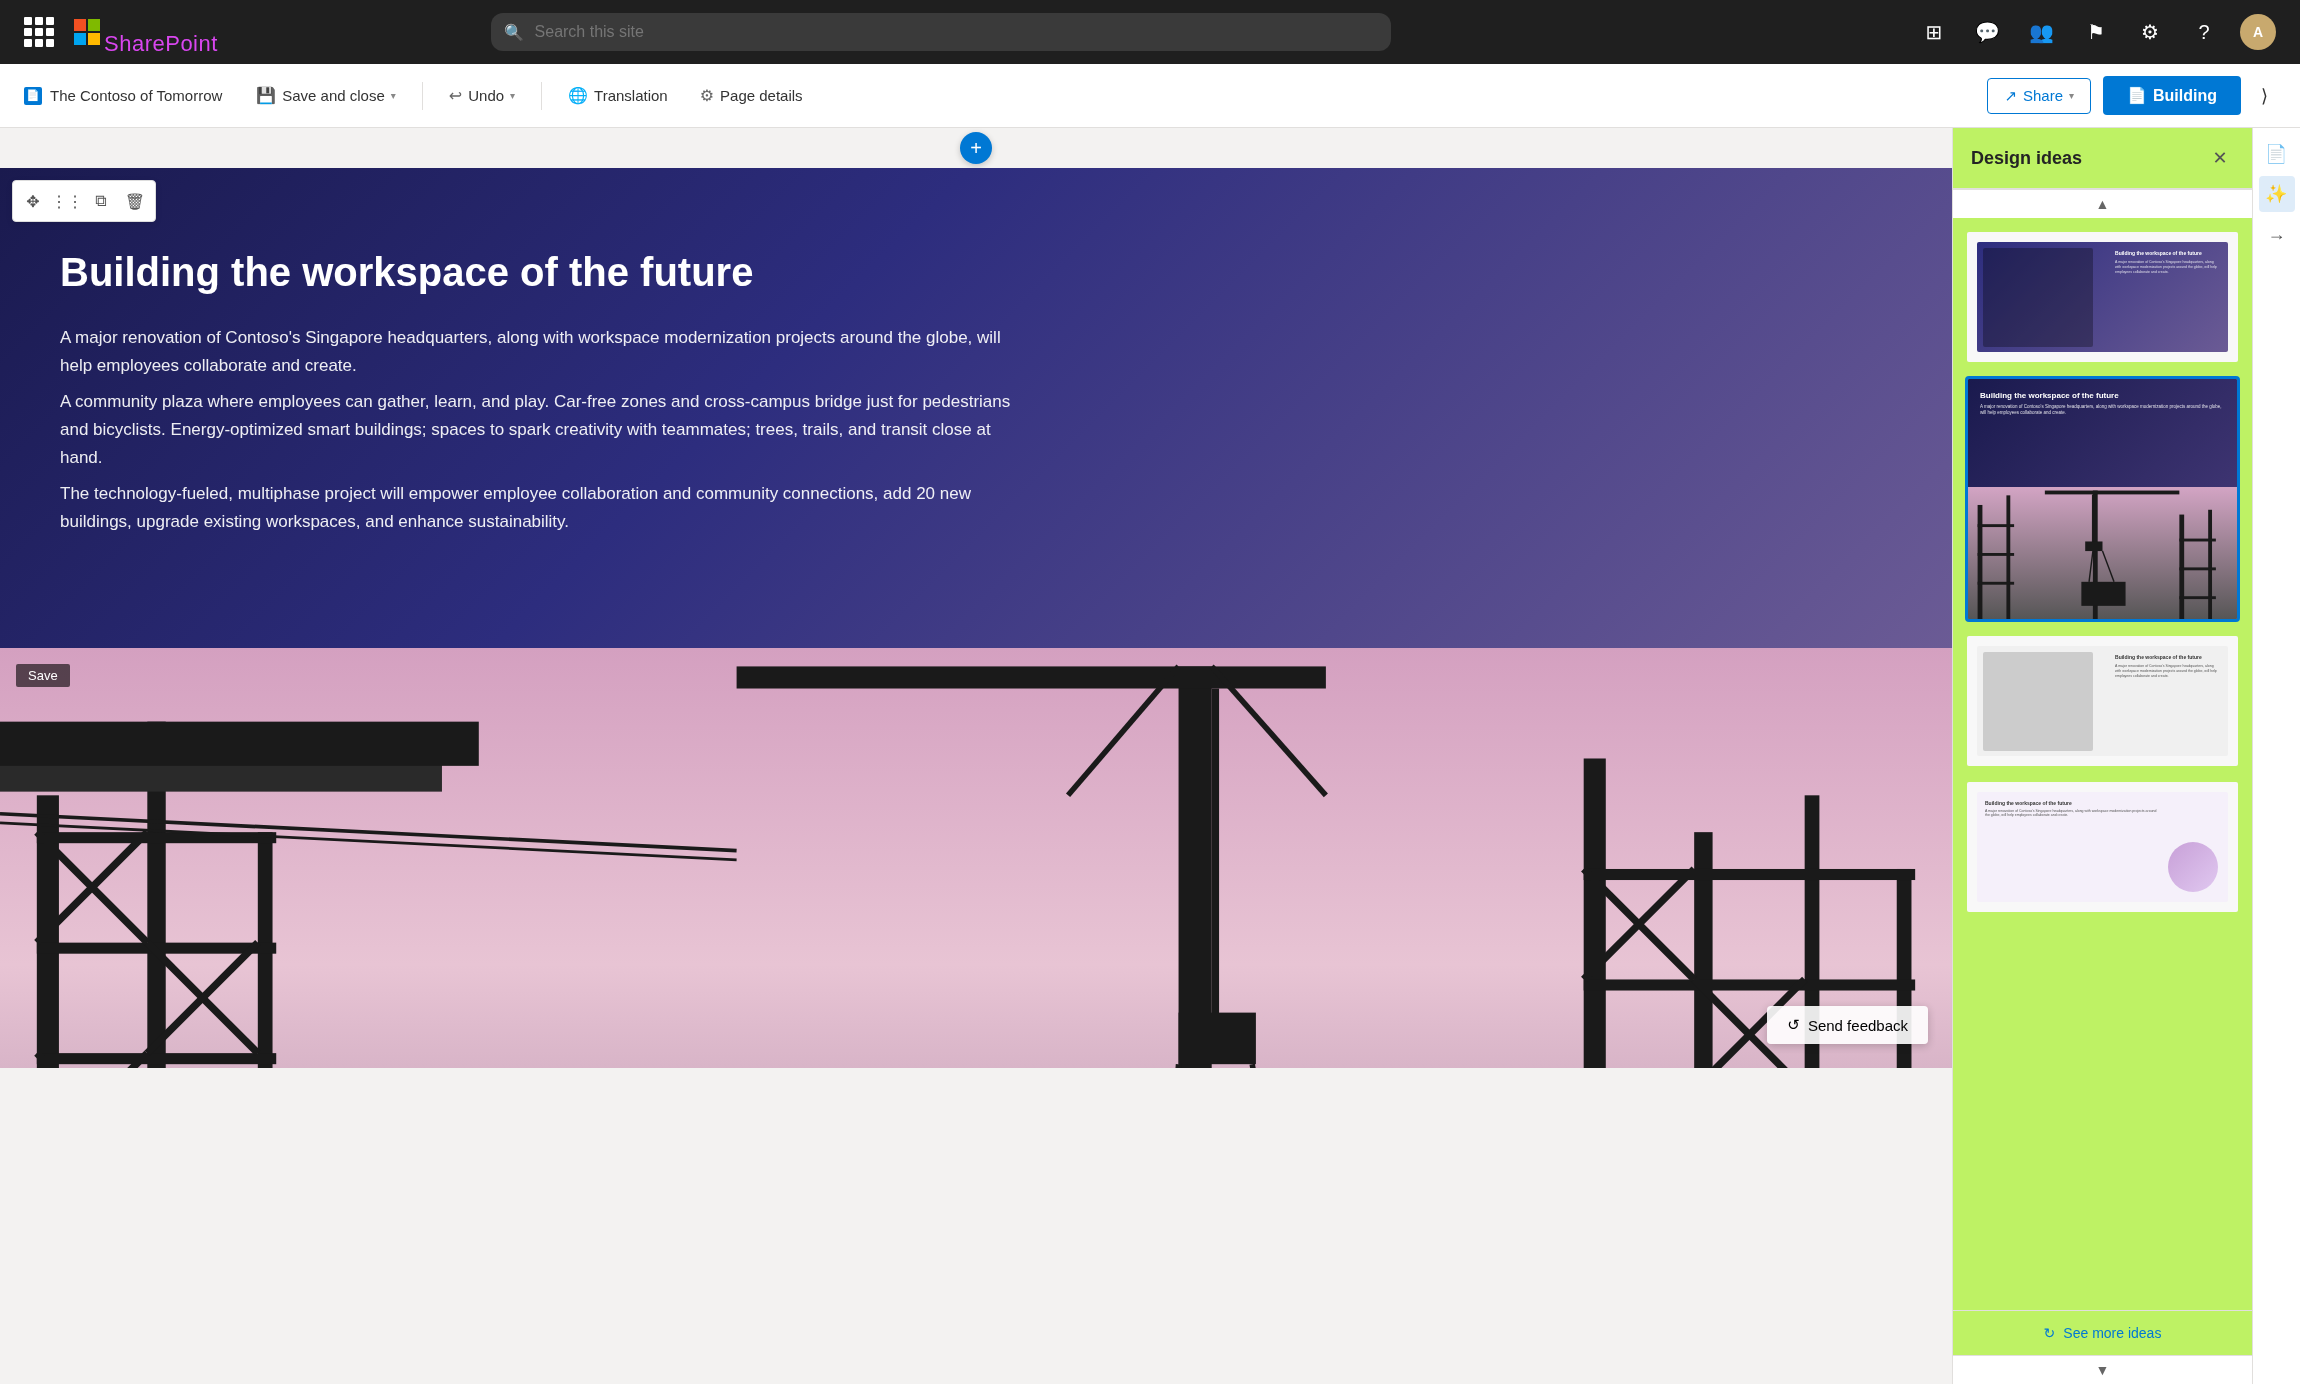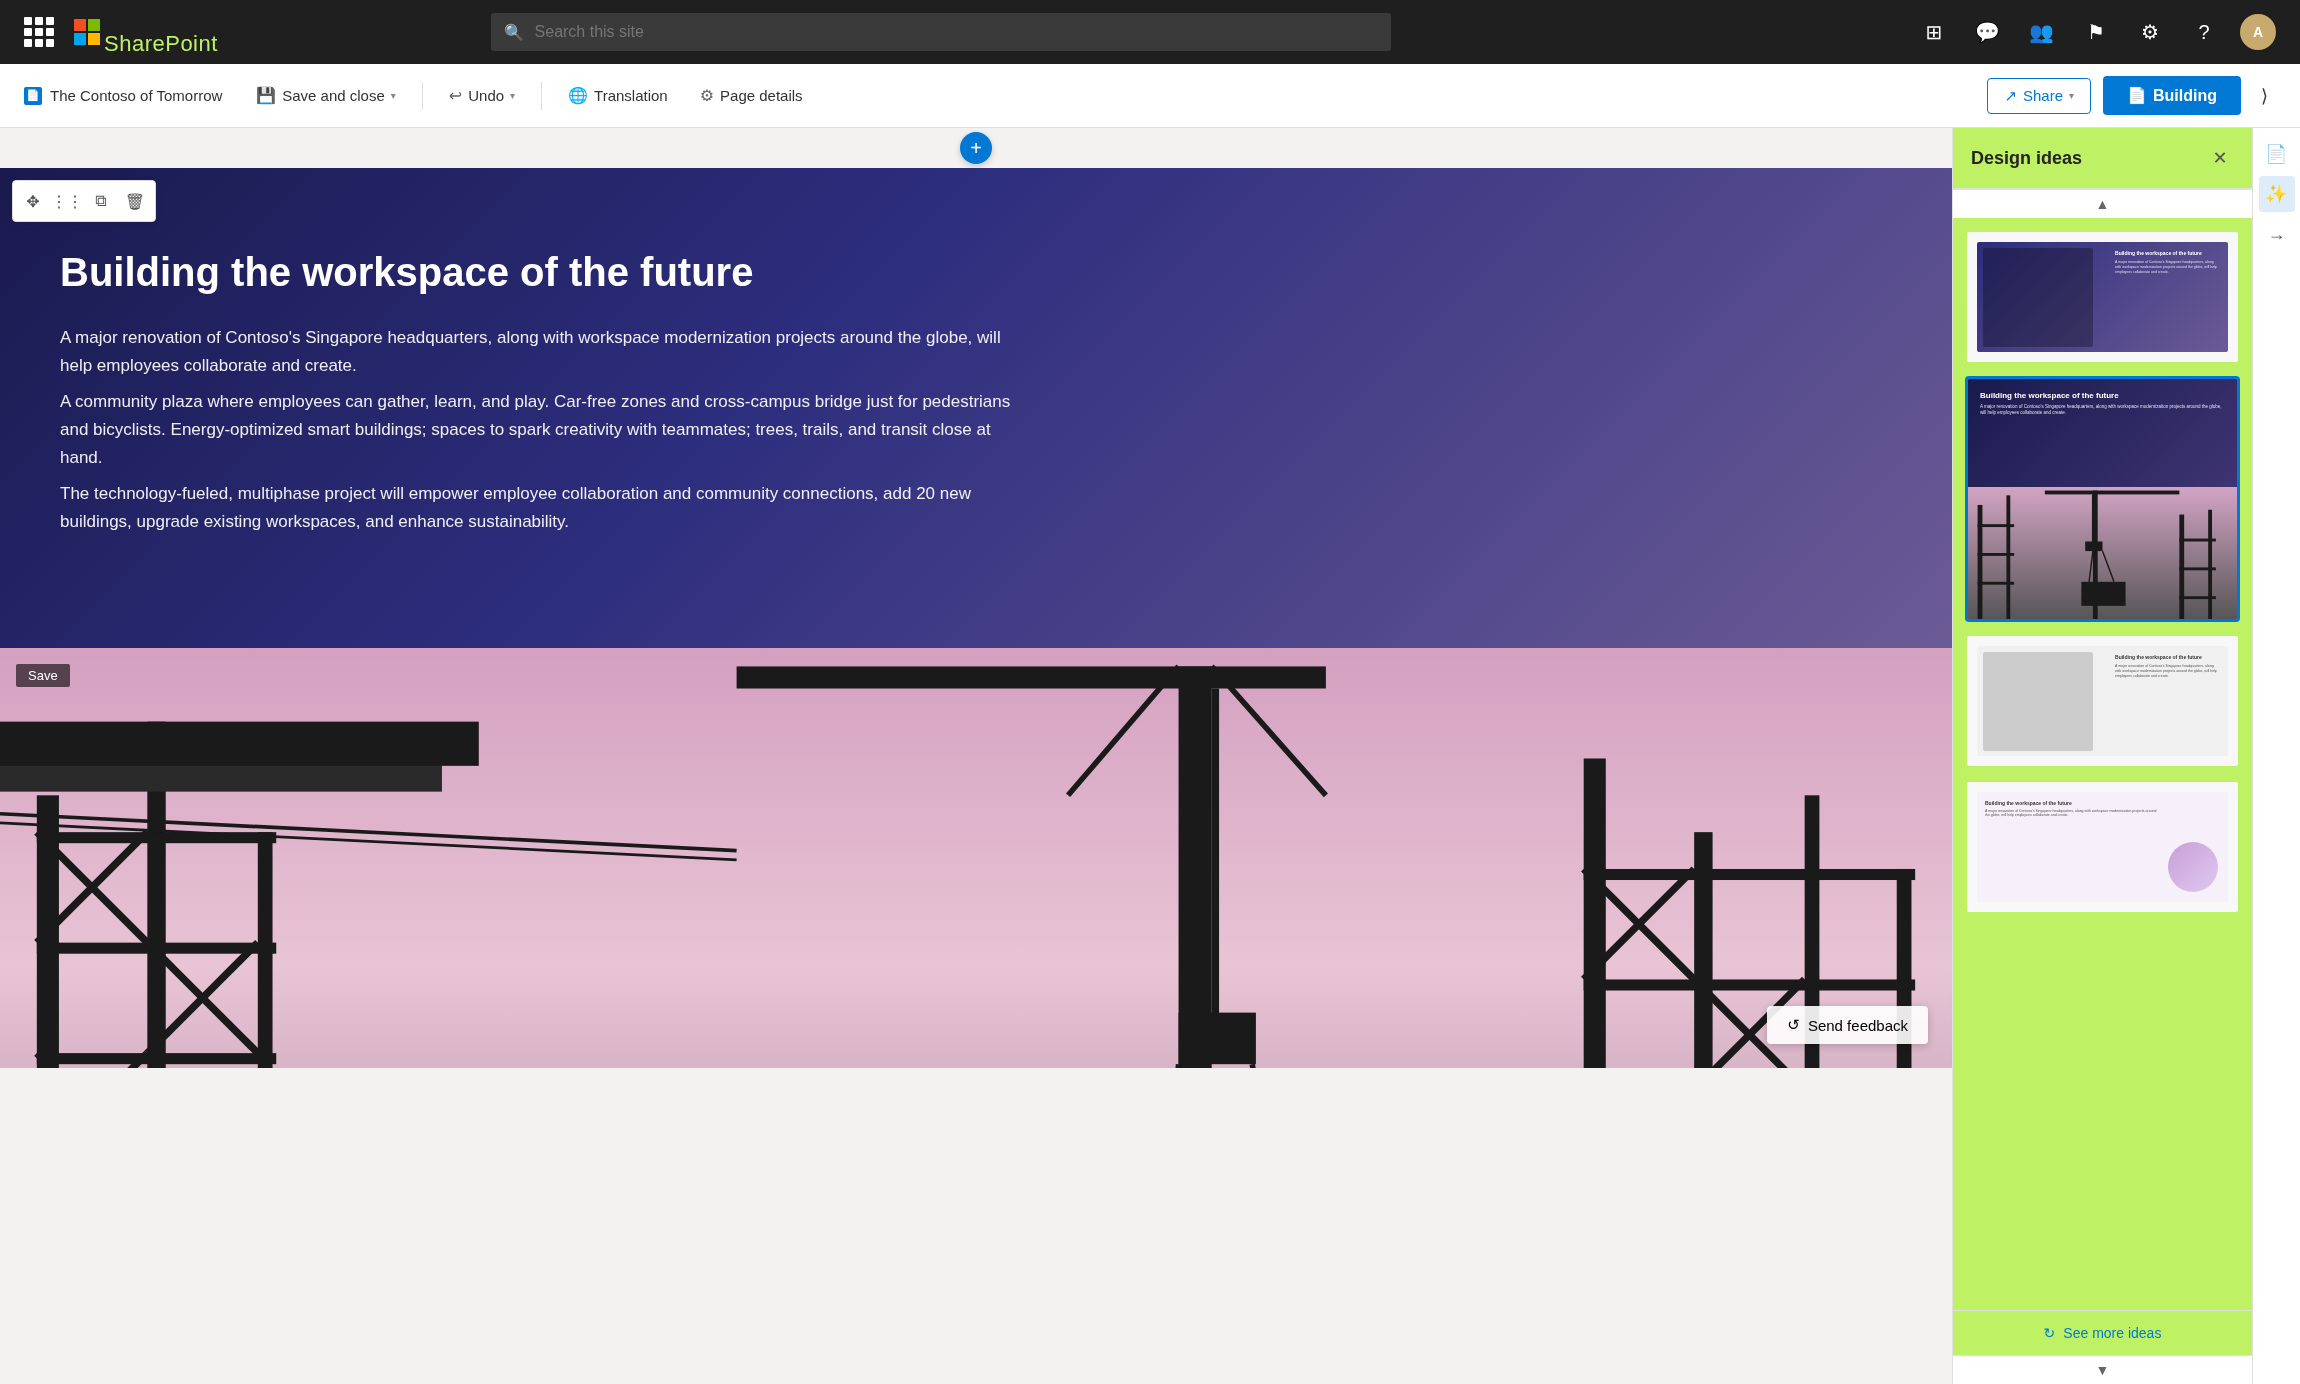--- a/index.html
+++ b/index.html
@@ -35,36 +35,36 @@
       display: grid;
       grid-template-columns: repeat(2, 12px);
       gap: 2px;
     }
     .ms-sq { width: 12px; height: 12px; }
     .ms-sq-r { background: #f25022; }
     .ms-sq-g { background: #7fba00; }
     .ms-sq-b { background: #00a4ef; }
     .ms-sq-y { background: #ffb900; }
     .ms-app-name {
-      color: #bef264;
+      color: #d946ef;
       font-size: 22px;
       font-weight: 300;
       letter-spacing: 0.5px;
       margin-top: 24px;
     }
     .nav-search {
       flex: 1;
       max-width: 900px;
       margin: 0 auto;
       position: relative;
     }
     .nav-search input {
       width: 100%;
       padding: 10px 20px 10px 44px;
-      border-radius: 3px;
+      border-radius: 12px;
       border: none;
       background: #3a3a3a;
       color: #ccc;
       font-size: 16px;
     }
     .nav-search-icon {
       position: absolute;
       left: 14px;
       top: 50%;
       transform: translateY(-50%);

